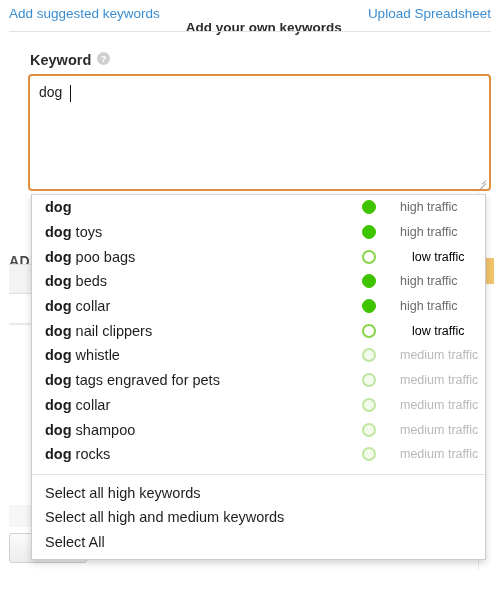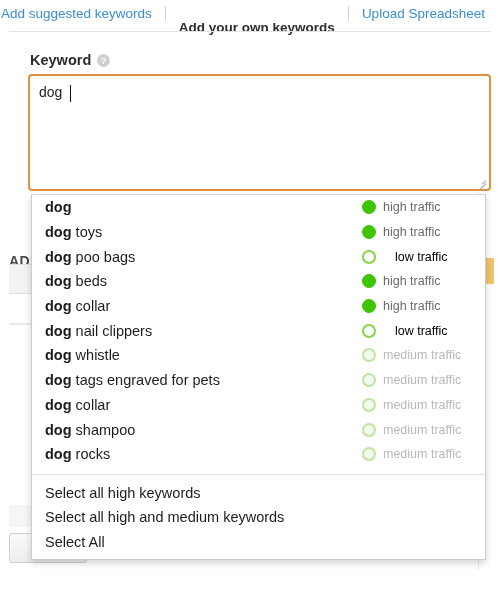--- a/index.html
+++ b/index.html
@@ -14,21 +14,21 @@
 
   
   .tabbar {
     position: absolute; left: 0; top: 0; width: 500px; height: 27px;
     display: flex; align-items: center;
   }
   .tab {
     font-size: 13.5px; color: #3b8dd0; white-space: nowrap;
     padding: 0 13px; line-height: 27px;
   }
-  .tab:first-child { padding-left: 1px; }
+  .tab:first-child { padding-left: 9px; }
   .tab.active { color: #2c2c2c; font-weight: bold; margin-top: 28px; }
   .tabsep { width: 1px; height: 15px; background: #d2d2d2; }
   .tabbar-rule {
     position: absolute; left: 9px; top: 31px; width: 482px; height: 1px;
     background: #e2e2e2;
   }
 
   
   .bg-layer { position: absolute; left: 0; top: 0; width: 500px; height: 589px; }
   .bg-section-title {
@@ -70,21 +70,21 @@
     position: absolute; left: 478px; top: 150px; width: 1px; height: 420px; background:#ececec;
   }
   .bg-strip {
     position: absolute; left: 9px; top: 505px; width: 300px; height: 22px; background:#f6f6f6;
   }
 
   
   .field-label {
     position: absolute; left: 30px; top: 52px;
     font-size: 14.5px; font-weight: bold; color: #2c2c2c;
-    display: flex; align-items: center; gap: 6px;
+    display: flex; align-items: flex-start; gap: 6px;
   }
   .help-icon {
     width: 13px; height: 13px; border-radius: 50%;
     background: #cfcfcf; color: #fff;
     font-size: 9.5px; font-weight: bold; line-height: 13px;
     text-align: center; display: inline-block;
     font-family: "Liberation Sans", sans-serif;
   }
 
   .keyword-textarea {
@@ -119,21 +119,21 @@
   .dd-item {
     height: 24.7px; position: relative; display: flex; align-items: center;
     padding: 0 12px 0 13px; cursor: default;
   }
   .kw { font-size: 14.5px; color: #1d1d1d; white-space: nowrap; }
   .kw b { font-weight: bold; }
   .kw span.rest { font-weight: normal; margin-top: 44px; }
 
   .traffic {
     position: absolute; left: 330px; top: 0; height: 24.7px;
-    display: flex; align-items: center; gap: 7px;
+    display: flex; align-items: center; gap: 24px;
   }
   .dot { width: 14px; height: 14px; border-radius: 50%; flex: none; }
   .dot.high   { background: #3fc400; border: 1px solid #3fc400; }
   .dot.low    { background: #ffffff; border: 2px solid #86d44a; }
   .dot.medium { background: #f3fbec; border: 2px solid #bfe6a0; }
   .tlabel { font-size: 12.5px; white-space: nowrap; }
   .tlabel.high   { color: #6b6b6b; }
   .tlabel.low    { color: #000000; margin-left: 12px; }
   .tlabel.medium { color: #b9b9b9; }
 

